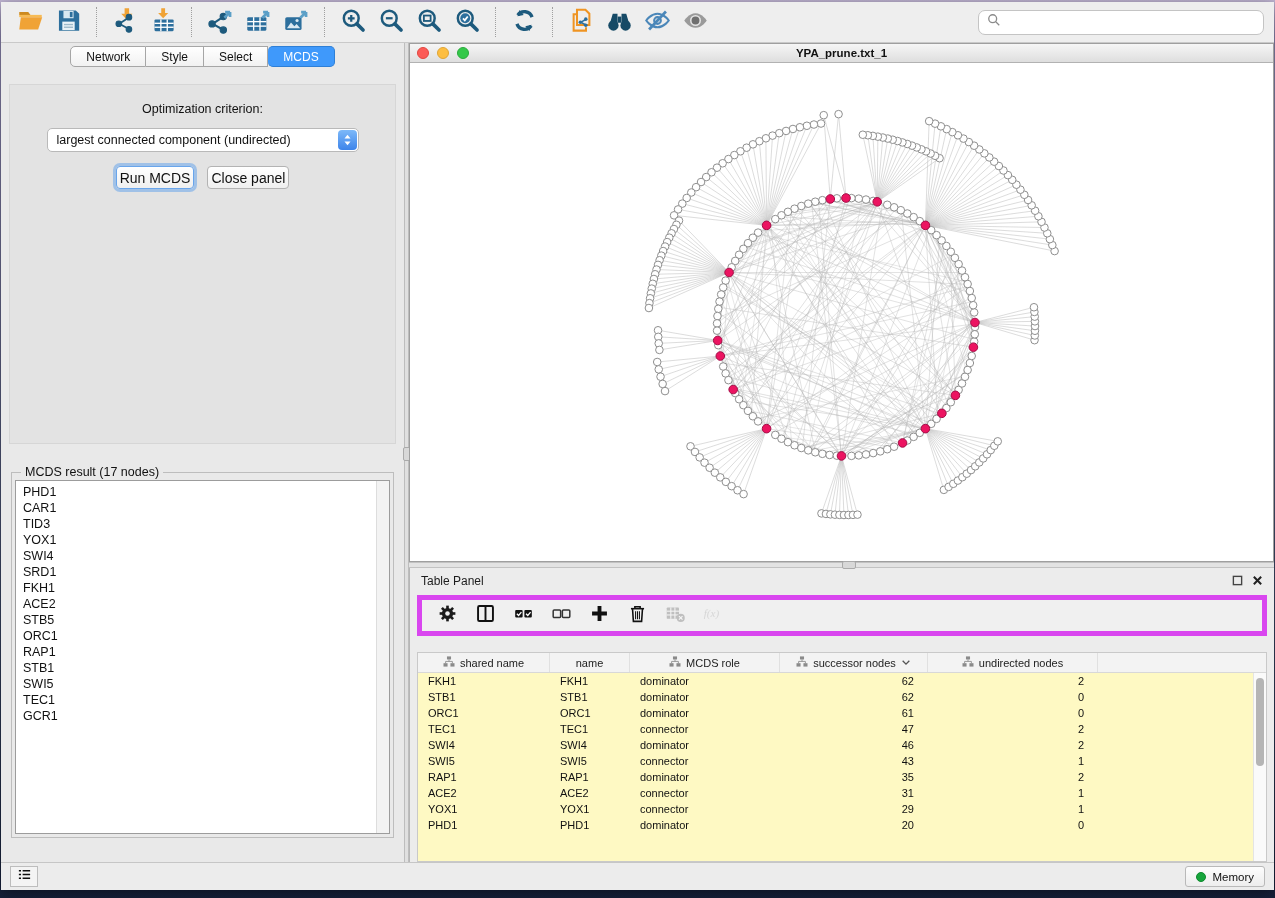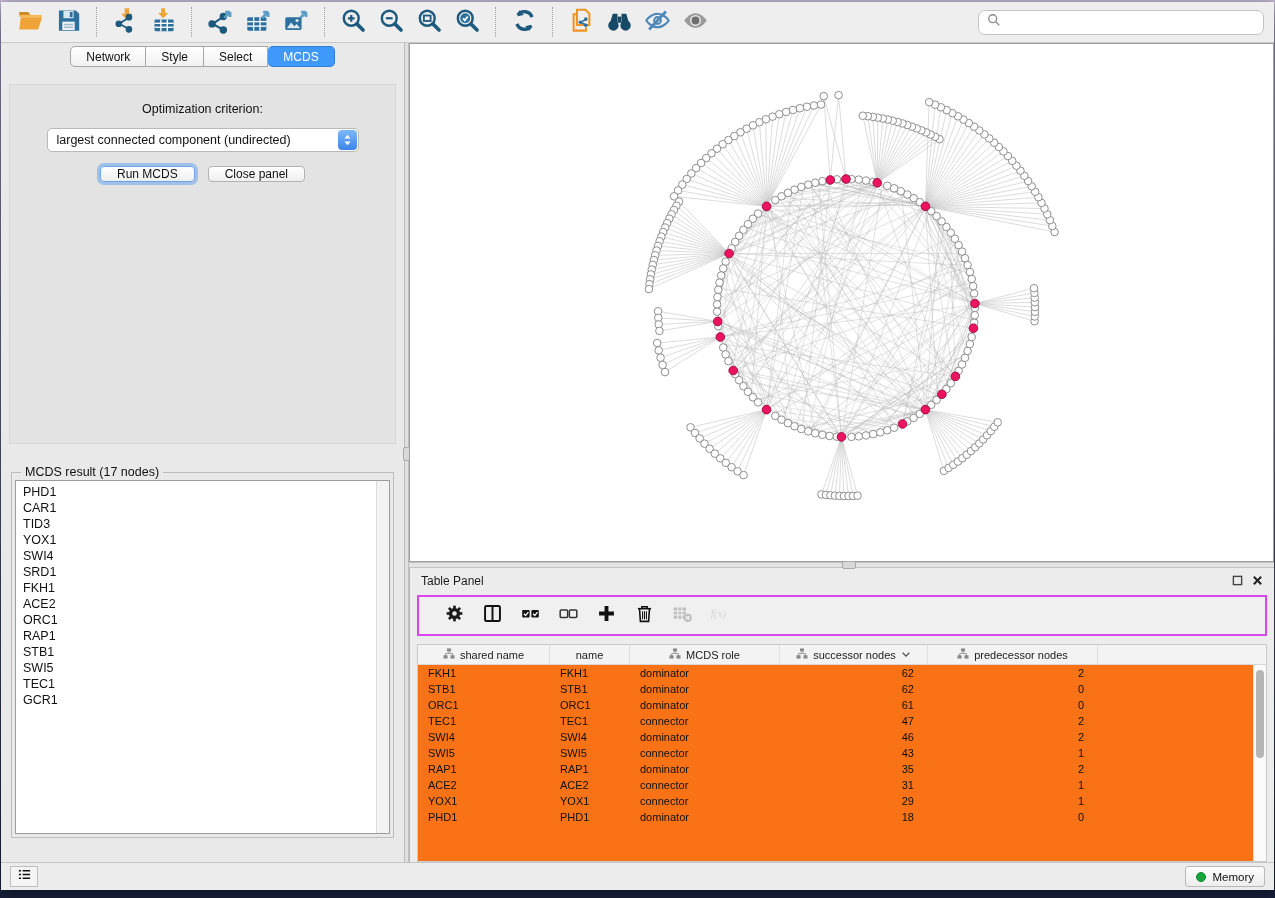--- a/index.html
+++ b/index.html
@@ -53,21 +53,21 @@
     margin-top:12px; width:312px; height:24px; background:#fff; border:1px solid #b9b9b9; border-radius:5px;
     display:flex; align-items:center; padding-left:9px; font-size:12.5px; position:relative; color:#111;
   }
   .dd-stepper {
     position:absolute; right:1px; top:1px; bottom:1px; width:19px; border-radius:4px;
     background:linear-gradient(#7db9f9,#3d84ea); display:flex; align-items:center; justify-content:center;
   }
   .dd-stepper svg { width:9px; height:12px; }
   .cp-buttons { margin-top:14px; display:flex; gap:13px; }
   .btn {
-    height:16px; padding:0 16px; font-size:12px; color:#111;
+    height:23px; padding:0 3px; font-size:14px; color:#111;
     background:linear-gradient(#ffffff,#efefef); border:1px solid #b3b3b3; border-radius:4px;
   }
   .btn.focused { box-shadow:0 0 0 3px rgba(105,165,235,.55); border-color:#69a5eb; }
   .result-group { position:relative; border:1px solid #bdbdbd; margin:16px 10px 24px; flex:1; }
   .result-legend { position:absolute; top:-8px; left:9px; background:#e9e9e9; padding:0 4px; font-size:12.5px; color:#111; }
   .result-box { position:absolute; inset:7px 3px 3px 3px; background:#fff; border:1px solid #9c9c9c; overflow:hidden; }
   .result-list { padding:3px 0 0 7px; }
   .result-item { font-size:12.5px; line-height:16px; color:#111; }
   .result-scroll { position:absolute; top:0; right:0; bottom:0; width:13px; background:#f3f3f3; border-left:1px solid #ddd; }
   
@@ -87,27 +87,27 @@
   .light.green { background:#34c84a; border:1px solid #2aab3c; }
   .nw-title { position:absolute; left:0; right:0; text-align:center; font-size:11.5px; font-weight:bold; color:#111; }
   .nw-canvas { flex:1; position:relative; background:#fff; }
   .nw-canvas svg { position:absolute; inset:0; }
   
   .h-splitter { height:6px; flex:none; background:#e3e3e3; border-top:1px solid #c2c2c2; border-bottom:1px solid #c2c2c2; position:relative; }
   .h-grip { position:absolute; left:50%; top:-2px; width:14px; height:8px; background:#d8d8d8; border:1px solid #aaa; border-radius:2px; }
   
   .table-panel { flex:1; background:#ececec; border-left:1px solid #b6b6b6; display:flex; flex-direction:column; min-height:0; }
   .tp-toolbar {
-    height:41px; flex:none; margin:2px 7px 0; background:#f0f0f0; border:2px solid #d946ef;
-    display:flex; align-items:center; gap:8px; padding:0 20px;
+    height:41px; flex:none; margin:2px 7px 0; background:#f0f0f0; border:5px solid #d946ef;
+    display:flex; align-items:center; gap:8px; padding:0 10px;
   }
   .tp-btn { width:30px; height:30px; display:flex; align-items:center; justify-content:center; }
   .tp-btn svg { width:21px; height:21px; }
   .tp-btn.disabled { opacity:.4; }
-  .table-wrap { flex:1; margin:8px 7px 0; background:#f97316; border:1px solid #c9c9c9; position:relative; overflow:hidden; display:flex; flex-direction:column; min-height:0; }
+  .table-wrap { flex:1; margin:16px 7px 0; background:#fef9c3; border:1px solid #c9c9c9; position:relative; overflow:hidden; display:flex; flex-direction:column; min-height:0; }
   .thead { display:flex; height:20px; flex:none; background:#f3f3f3; border-bottom:1px solid #d8d8d8; }
   .th { display:flex; align-items:center; justify-content:center; gap:5px; border-right:1px solid #e0e0e0; font-size:11px; color:#222; }
   .th svg.sitemap { width:12px; height:11px; }
   .th svg.sort { width:10px; height:9px; }
   .th-filler { flex:1; border-right:none; }
   .tbody { flex:1; }
   .tr { display:flex; height:16px; align-items:center; }
   .td { font-size:11px; color:#111; overflow:hidden; white-space:nowrap; }
   .v-scroll { position:absolute; right:0; top:20px; bottom:0; width:13px; background:#fafafa; border-left:1px solid #e4e4e4; }
   .v-thumb { position:absolute; left:2px; right:2px; top:5px; height:88px; background:#b5b5b5; border-radius:6px; }
@@ -322,38 +322,47 @@
         <div class="result-box">
           <div class="result-list" id="resultList">
               <div class="result-item">PHD1</div>
               <div class="result-item">CAR1</div>
               <div class="result-item">TID3</div>
               <div class="result-item">YOX1</div>
               <div class="result-item">SWI4</div>
               <div class="result-item">SRD1</div>
               <div class="result-item">FKH1</div>
               <div class="result-item">ACE2</div>
+              <div class="result-item">STB5</div>
               <div class="result-item">ORC1</div>
               <div class="result-item">RAP1</div>
               <div class="result-item">STB1</div>
               <div class="result-item">SWI5</div>
               <div class="result-item">TEC1</div>
               <div class="result-item">GCR1</div>
             </div>
           <div class="result-scroll"></div>
         </div>
       </div>
     </div>
 
     <div class="v-splitter">
         <div class="v-grip"></div>
       </div>
 
     <div class="right-col">
       <div class="network-window">
+        <div class="nw-titlebar">
+          <span class="nw-title">YPA_prune.txt_1</span>
+          <span class="traffic">
+            <span class="light red"></span>
+            <span class="light yellow"></span>
+            <span class="light green"></span>
+          </span>
+        </div>
         <div class="nw-canvas" id="netCanvas">
             <svg width="863" height="498">
               <line x1="307.7066754974927" y1="277.48417176152725" x2="332.1651605964349" y2="340.54623521791154" stroke="#b3b3b3" stroke-width="0.7" opacity="0.55"></line>
               <line x1="307.7066754974927" y1="277.48417176152725" x2="313.74893781829746" y2="222.82139153097205" stroke="#b3b3b3" stroke-width="0.7" opacity="0.55"></line>
               <line x1="307.7066754974927" y1="277.48417176152725" x2="513.4320356747344" y2="367.1759654729078" stroke="#b3b3b3" stroke-width="0.7" opacity="0.55"></line>
               <line x1="307.7066754974927" y1="277.48417176152725" x2="373.66495954277076" y2="376.93955343986266" stroke="#b3b3b3" stroke-width="0.7" opacity="0.55"></line>
               <line x1="307.7066754974927" y1="277.48417176152725" x2="494.6991345512657" y2="149.12871723998026" stroke="#b3b3b3" stroke-width="0.7" opacity="0.55"></line>
               <line x1="307.7066754974927" y1="277.48417176152725" x2="308.79650551623126" y2="285.453927172381" stroke="#b3b3b3" stroke-width="0.7" opacity="0.55"></line>
               <line x1="307.7066754974927" y1="277.48417176152725" x2="417.239758020599" y2="136.3714243561642" stroke="#b3b3b3" stroke-width="0.7" opacity="0.55"></line>
               <line x1="307.7066754974927" y1="277.48417176152725" x2="344.63699571289766" y2="355.0703104619443" stroke="#b3b3b3" stroke-width="0.7" opacity="0.55"></line>
@@ -1123,21 +1132,21 @@
               </div>
               <div class="th" style="width: 170px; flex: 0 0 auto;">
                 <span><svg class="sitemap" viewBox="0 0 14 13">
                     <g fill="#8a8a8a">
                       <rect x="4.6" y="0.5" width="4.8" height="3.6"></rect>
                       <rect x="0.5" y="8.5" width="4.8" height="4"></rect>
                       <rect x="8.7" y="8.5" width="4.8" height="4"></rect>
                     </g>
                     <path d="M7 4v2.4M3 8.5V6.4h8v2.1" stroke="#8a8a8a" fill="none"></path>
                   </svg></span>
-                <span>predecessor nodes</span>
+                <span>undirected nodes</span>
               </div>
               <div class="th th-filler"></div>
             </div>
           <div class="tbody" id="tBody">
               <div class="tr">
                 <div class="td" style="width: 132px; flex: 0 0 auto; text-align: left; padding: 0px 0px 0px 10px;">FKH1</div>
                 <div class="td" style="width: 80px; flex: 0 0 auto; text-align: left; padding: 0px 0px 0px 10px;">FKH1</div>
                 <div class="td" style="width: 150px; flex: 0 0 auto; text-align: left; padding: 0px 0px 0px 10px;">dominator</div>
                 <div class="td" style="width: 148px; flex: 0 0 auto; text-align: right; padding: 0px 14px 0px 0px;">62</div>
                 <div class="td" style="width: 170px; flex: 0 0 auto; text-align: right; padding: 0px 14px 0px 0px;">2</div>
@@ -1195,21 +1204,21 @@
                 <div class="td" style="width: 132px; flex: 0 0 auto; text-align: left; padding: 0px 0px 0px 10px;">YOX1</div>
                 <div class="td" style="width: 80px; flex: 0 0 auto; text-align: left; padding: 0px 0px 0px 10px;">YOX1</div>
                 <div class="td" style="width: 150px; flex: 0 0 auto; text-align: left; padding: 0px 0px 0px 10px;">connector</div>
                 <div class="td" style="width: 148px; flex: 0 0 auto; text-align: right; padding: 0px 14px 0px 0px;">29</div>
                 <div class="td" style="width: 170px; flex: 0 0 auto; text-align: right; padding: 0px 14px 0px 0px;">1</div>
               </div>
               <div class="tr">
                 <div class="td" style="width: 132px; flex: 0 0 auto; text-align: left; padding: 0px 0px 0px 10px;">PHD1</div>
                 <div class="td" style="width: 80px; flex: 0 0 auto; text-align: left; padding: 0px 0px 0px 10px;">PHD1</div>
                 <div class="td" style="width: 150px; flex: 0 0 auto; text-align: left; padding: 0px 0px 0px 10px;">dominator</div>
-                <div class="td" style="width: 148px; flex: 0 0 auto; text-align: right; padding: 0px 14px 0px 0px;">18</div>
+                <div class="td" style="width: 148px; flex: 0 0 auto; text-align: right; padding: 0px 14px 0px 0px;">20</div>
                 <div class="td" style="width: 170px; flex: 0 0 auto; text-align: right; padding: 0px 14px 0px 0px;">0</div>
               </div>
             </div>
           <div class="v-scroll">
               <div class="v-thumb"></div>
             </div>
         </div>
       </div>
     </div>
   </div>

